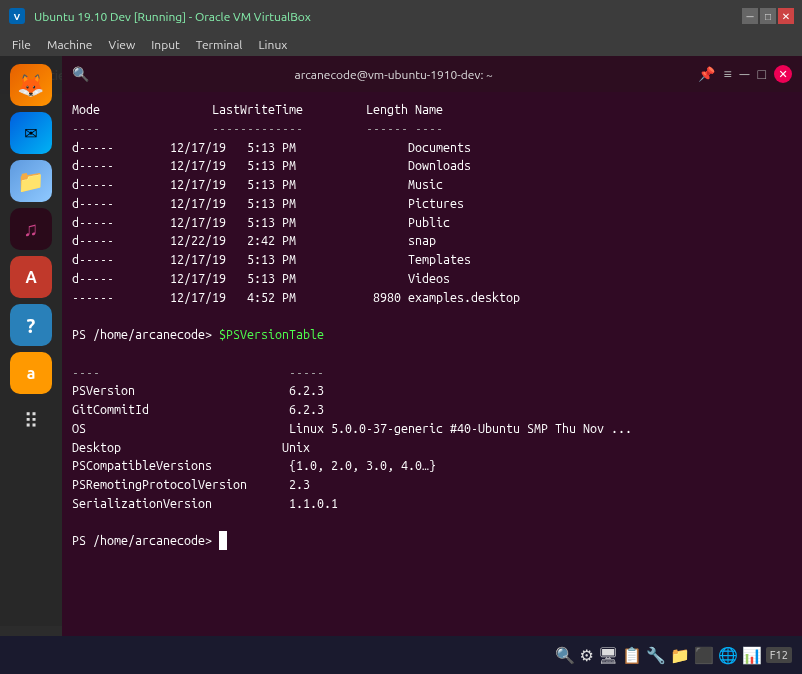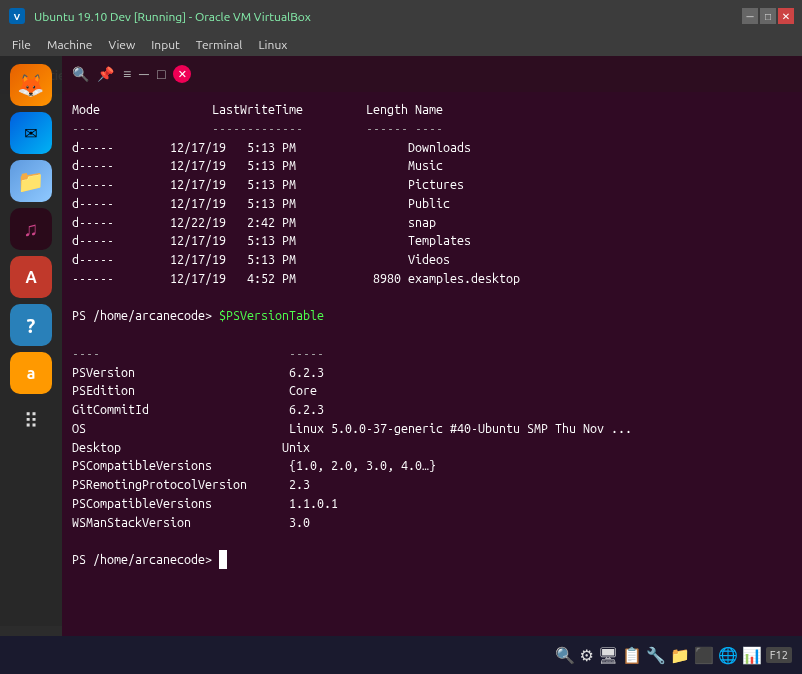--- a/index.html
+++ b/index.html
@@ -160,53 +160,53 @@
     <div class="dock-icon amazon" style="font-size:16px;font-weight:bold;">a</div>
     <div class="dock-icon grid" style="font-size:20px;">⠿</div>
   </div>
 
   <div id="main-content">
 
     <div id="terminal-window">
 
       <div id="term-header">
         <span class="search-icon">🔍</span>
+        <span class="term-title">arcanecode@vm-ubuntu-1910-dev: ~</span>
         <div class="term-btns">
           <span class="t-btn">📌</span>
           <span class="t-btn">≡</span>
           <span class="t-btn">─</span>
           <span class="t-btn">□</span>
           <span class="t-btn close-btn">✕</span>
         </div>
       </div>
 
       <div id="term-body">
         <div class="term-line term-header-row">Mode                LastWriteTime         Length Name</div>
         <div class="term-line term-dim">----                -------------         ------ ----</div>
+        <div class="term-line">d-----        12/17/19   5:13 PM                Documents</div>
         <div class="term-line">d-----        12/17/19   5:13 PM                Downloads</div>
         <div class="term-line">d-----        12/17/19   5:13 PM                Music</div>
         <div class="term-line">d-----        12/17/19   5:13 PM                Pictures</div>
         <div class="term-line">d-----        12/17/19   5:13 PM                Public</div>
         <div class="term-line">d-----        12/22/19   2:42 PM                snap</div>
         <div class="term-line">d-----        12/17/19   5:13 PM                Templates</div>
         <div class="term-line">d-----        12/17/19   5:13 PM                Videos</div>
         <div class="term-line">------        12/17/19   4:52 PM           8980 examples.desktop</div>
         <div class="term-line">&nbsp;</div>
         <div class="term-line"><span class="term-prompt">PS /home/arcanecode&gt; </span><span class="term-psvar">$PSVersionTable</span></div>
         <div class="term-line">&nbsp;</div>
         <div class="term-line term-dim">----                           -----</div>
         <div class="term-line">PSVersion                      6.2.3</div>
-        <div class="term-line">PSEdition                      Core</div>
         <div class="term-line">GitCommitId                    6.2.3</div>
         <div class="term-line">OS                             Linux 5.0.0-37-generic #40-Ubuntu SMP Thu Nov ...</div>
         <div class="term-line">Desktop                       Unix</div>
         <div class="term-line">PSCompatibleVersions           {1.0, 2.0, 3.0, 4.0…}</div>
         <div class="term-line">PSRemotingProtocolVersion      2.3</div>
-        <div class="term-line">PSCompatibleVersions           1.1.0.1</div>
-        <div class="term-line">WSManStackVersion              3.0</div>
+        <div class="term-line">SerializationVersion           1.1.0.1</div>
         <div class="term-line">&nbsp;</div>
         <div class="term-line"><span class="term-prompt">PS /home/arcanecode&gt; </span><span class="cursor">&nbsp;</span></div>
       </div>
     </div>
   </div>
 
   <div id="taskbar">
     <div style="display:flex;gap:4px;align-items:center;">
       <span style="color:#ddd;font-size:16px;">🔍</span>
       <span style="color:#ddd;font-size:16px;">⚙</span>

